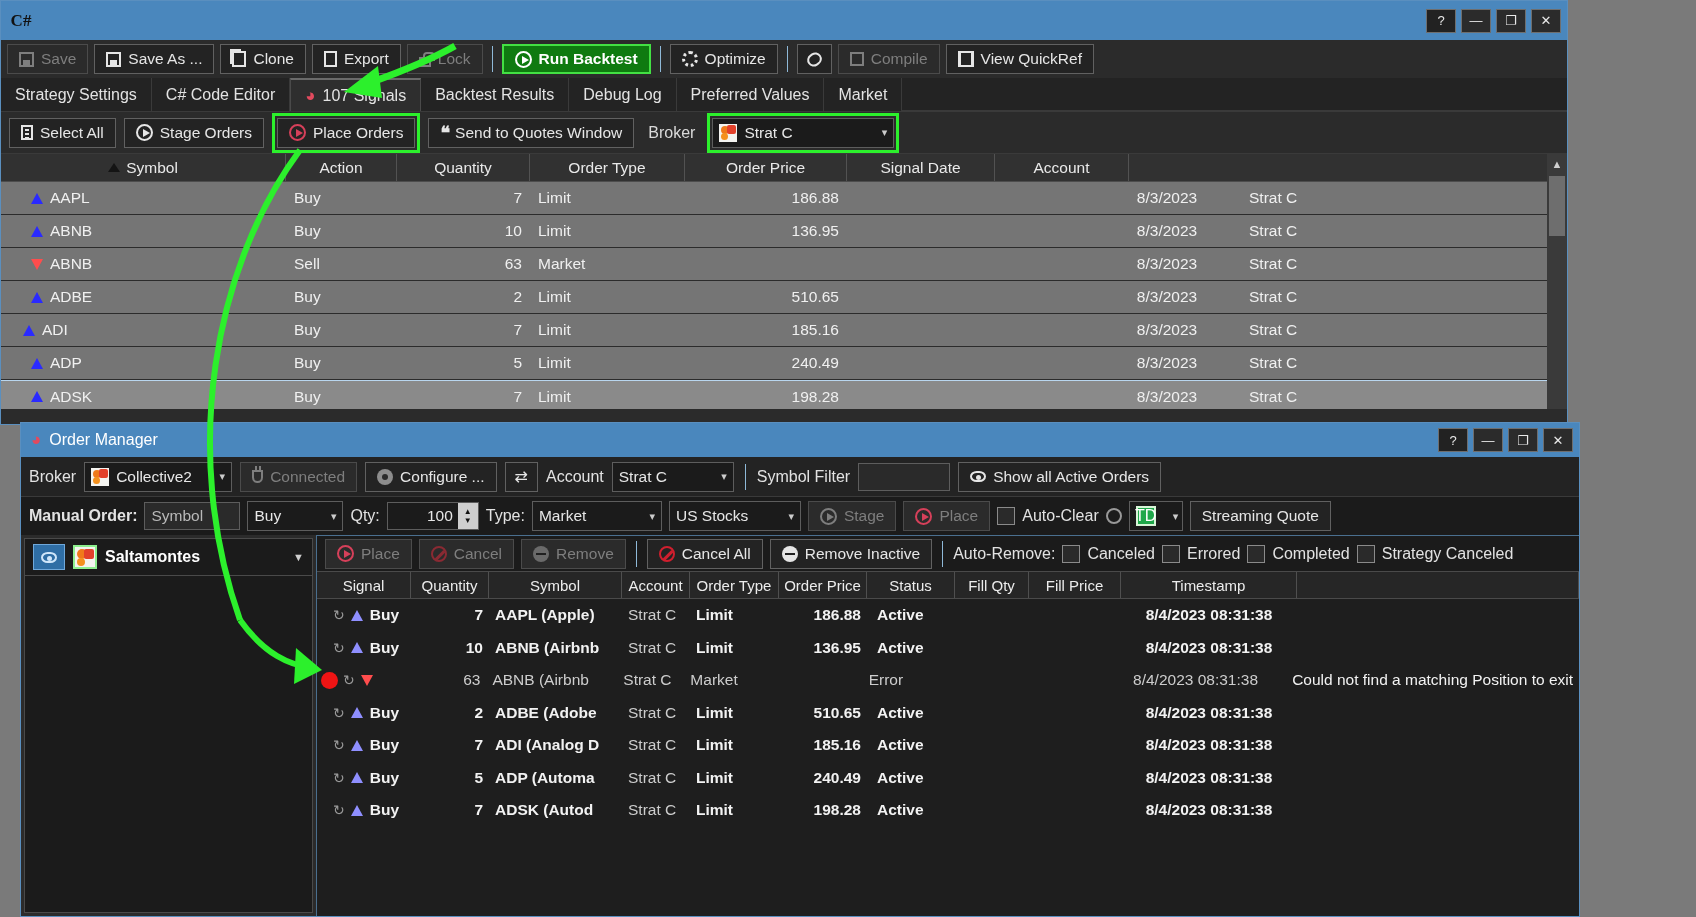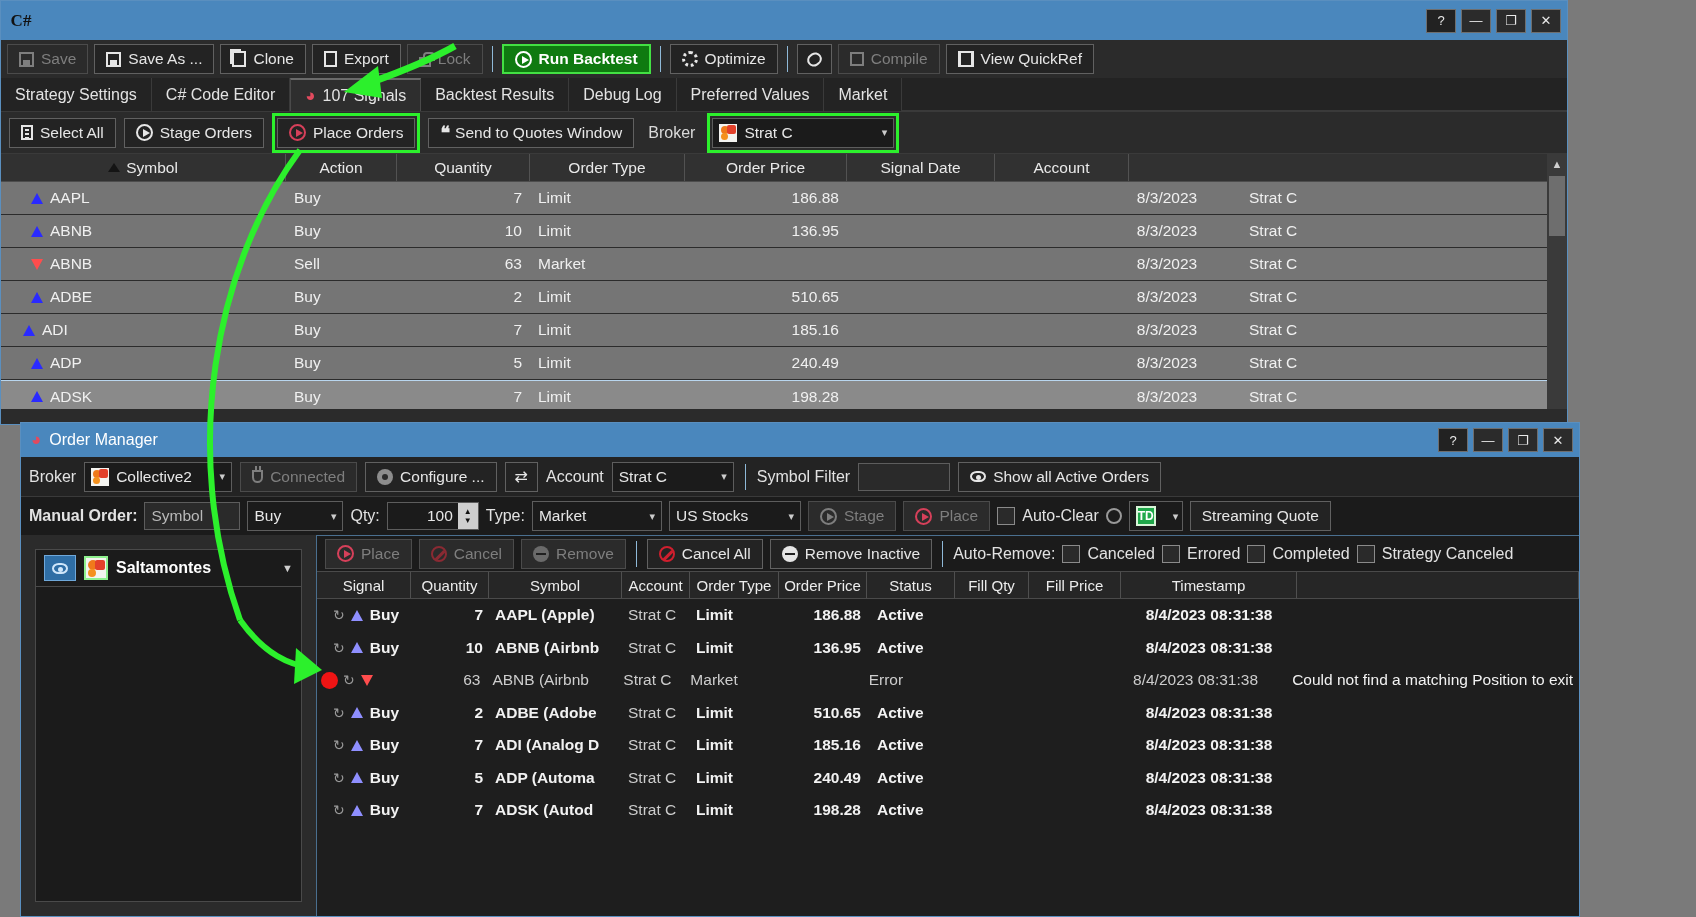--- a/index.html
+++ b/index.html
@@ -161,27 +161,27 @@
   .txtin.ph { color:#b9b9b9; }
   .spin { height:28px; background:#1b1b1b; border:1px solid #5d5d5d; display:flex;
     align-items:center; }
   .spin .v { flex:1; text-align:right; color:#e7e7e7; font-size:15.5px; padding-right:5px; }
   .spin .arrows { width:20px; height:26px; background:#cfcfcf; display:flex;
     flex-direction:column; align-items:center; justify-content:center; color:#111;
     font-size:8px; line-height:9px; }
   .chk { width:18px; height:18px; border:1px solid #8a8a8a; background:#2a2a2a; }
   .radio { width:16px; height:16px; border:2px solid #999; border-radius:50%; }
   .td-badge { width:20px; height:20px; background:#1fa84a; color:#fff;
-    font-weight:bold; font-size:12px; display:flex; align-items:center;
+    font-weight:normal; font-size:16px; display:flex; align-items:center;
     justify-content:center; border:2px solid #d8f5d8; }
 
   
   .om-body { display:flex; height:calc(100% - 34px - 40px - 38px); }
   .om-left { width:296px; background:#2b2b2b; border-right:1px solid #4a6f8f;
-    padding:14px; }
+    padding:3px; }
   .strat-head { height:38px; background:#1b1b1b; border:1px solid #4a4a4a;
     display:flex; align-items:center; gap:8px; padding:0 8px; }
   .eye-btn { width:32px; height:26px; background:#2f6ea5; border:1px solid #6fa8da;
     display:flex; align-items:center; justify-content:center; color:#cfe6fa; }
   .strat-ico { width:24px; height:24px; background:#f4f4f0; border:2px solid #8ef08e;
     position:relative; }
   .strat-ico:before { content:""; position:absolute; left:2px; top:2px; width:10px;
     height:10px; border-radius:50%; background:#f07a1b; }
   .strat-ico:after { content:""; position:absolute; left:2px; top:11px; width:8px;
     height:8px; border-radius:50%; background:#f4911e; }

